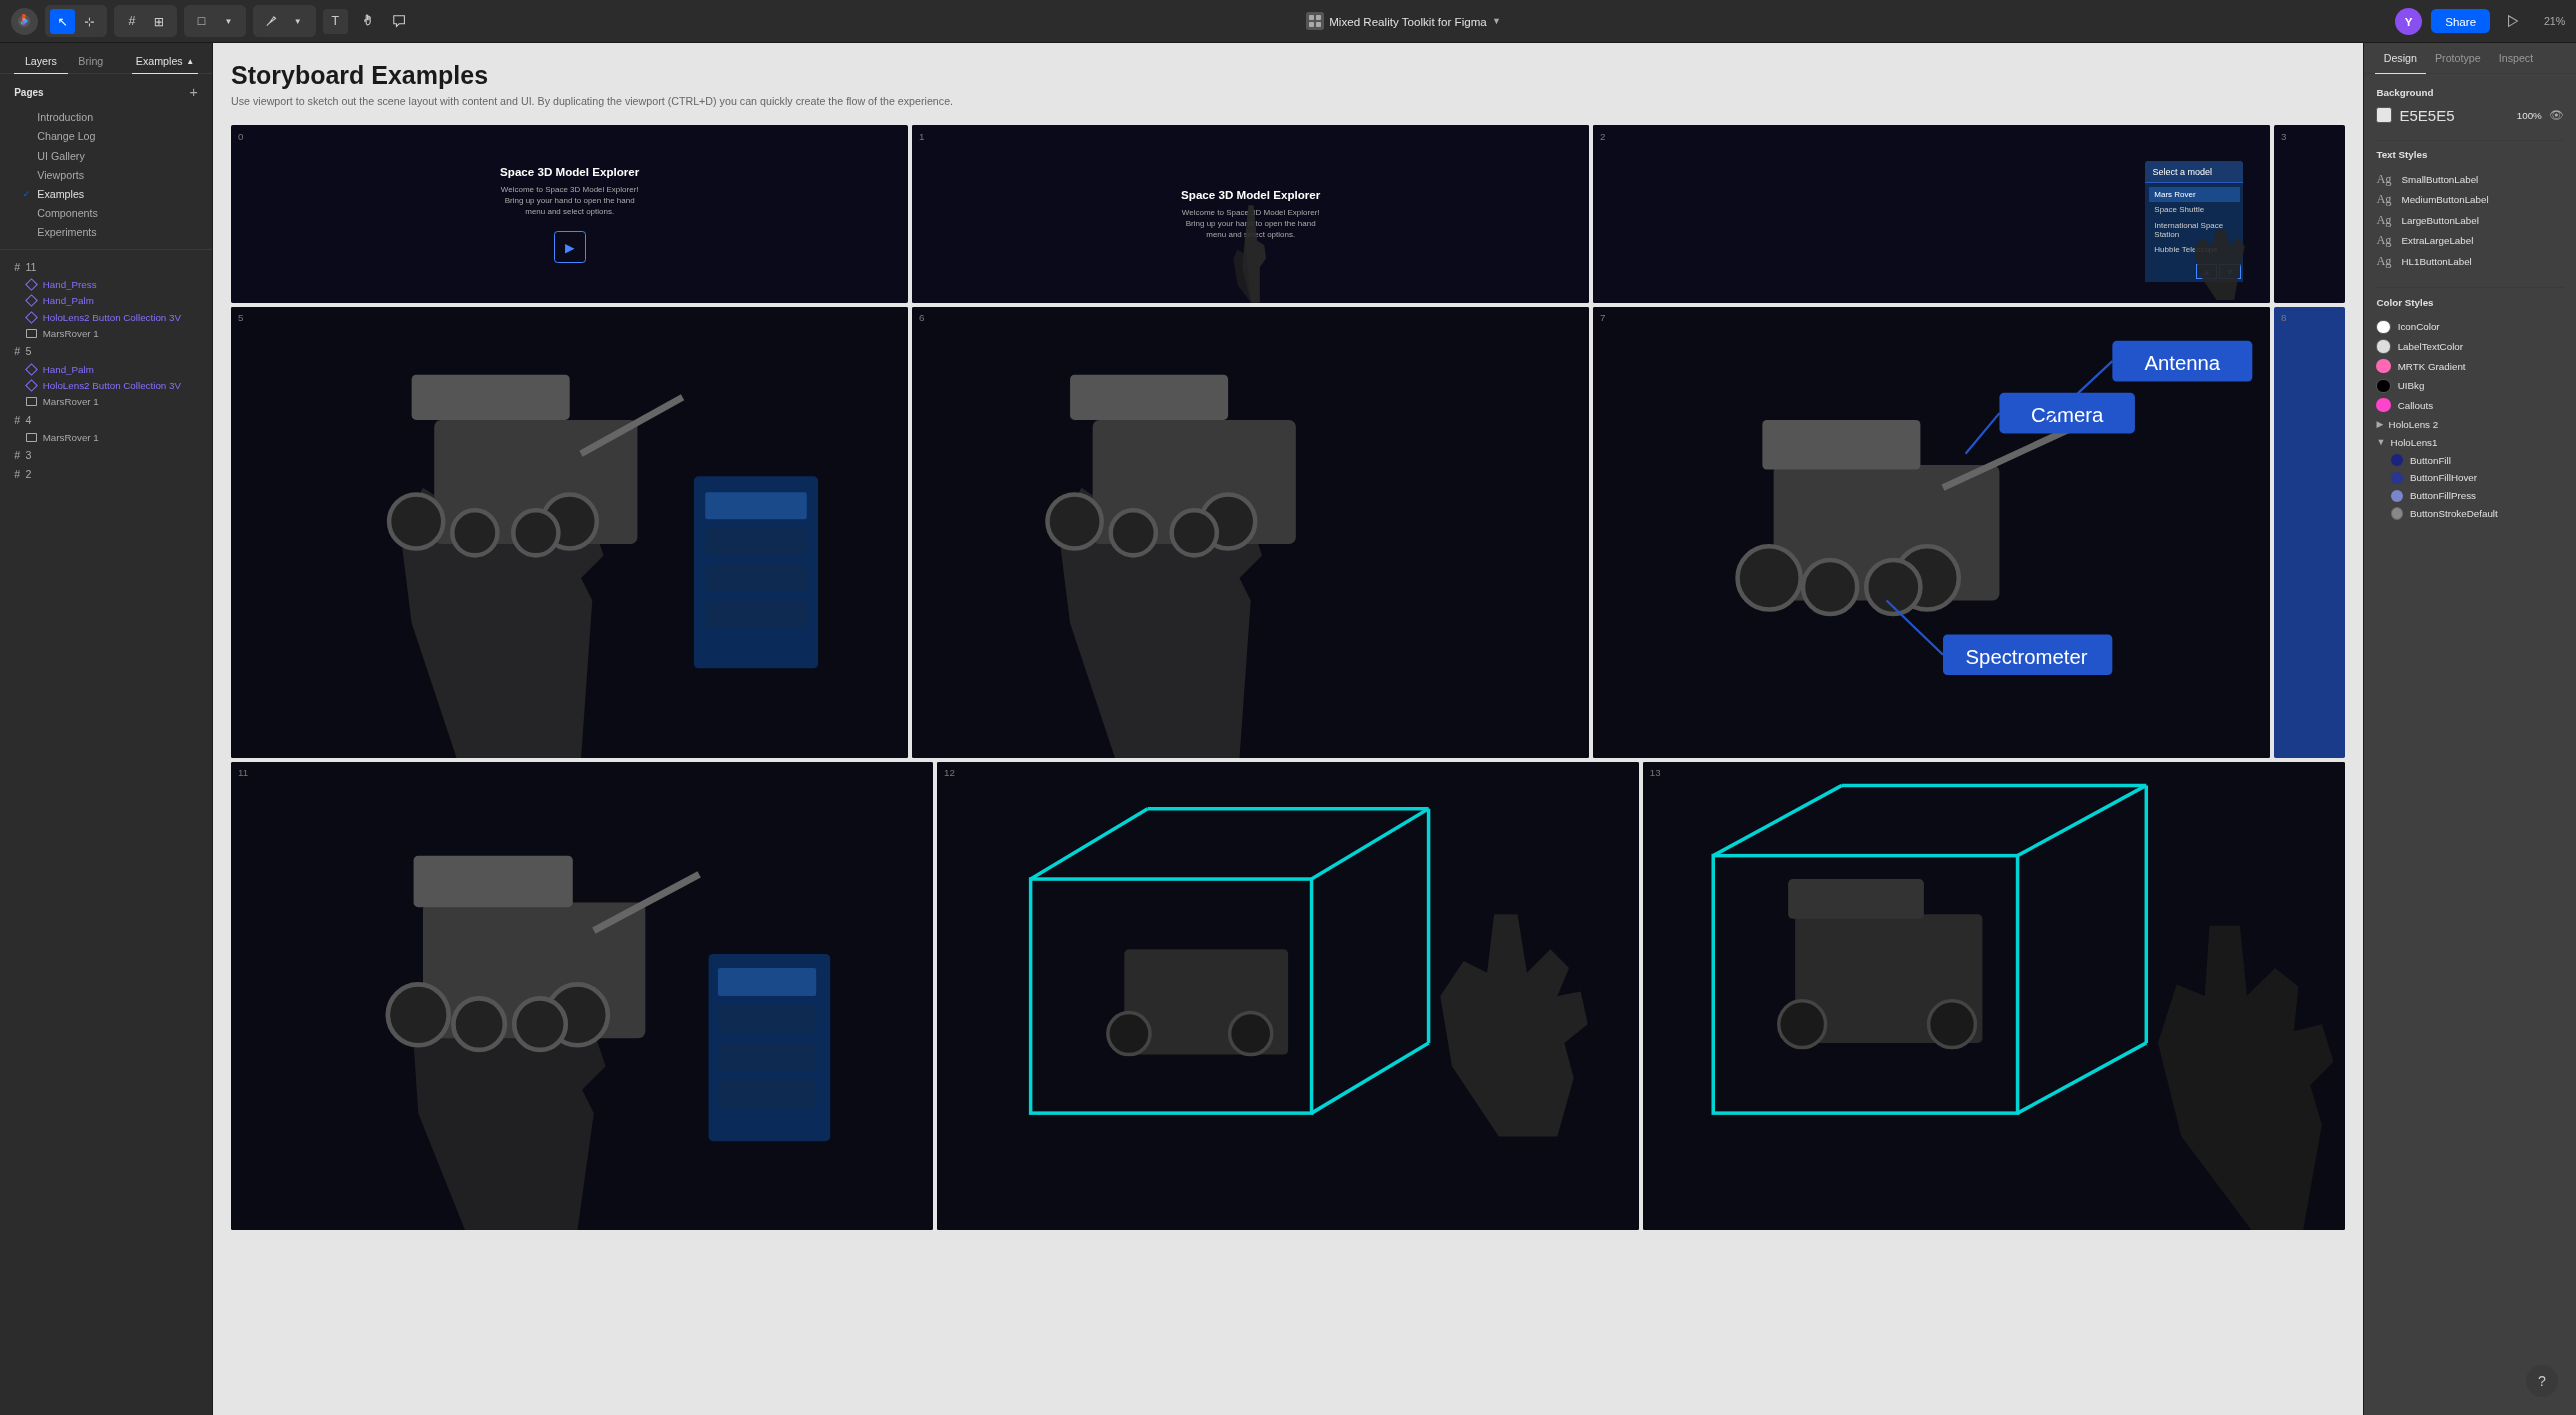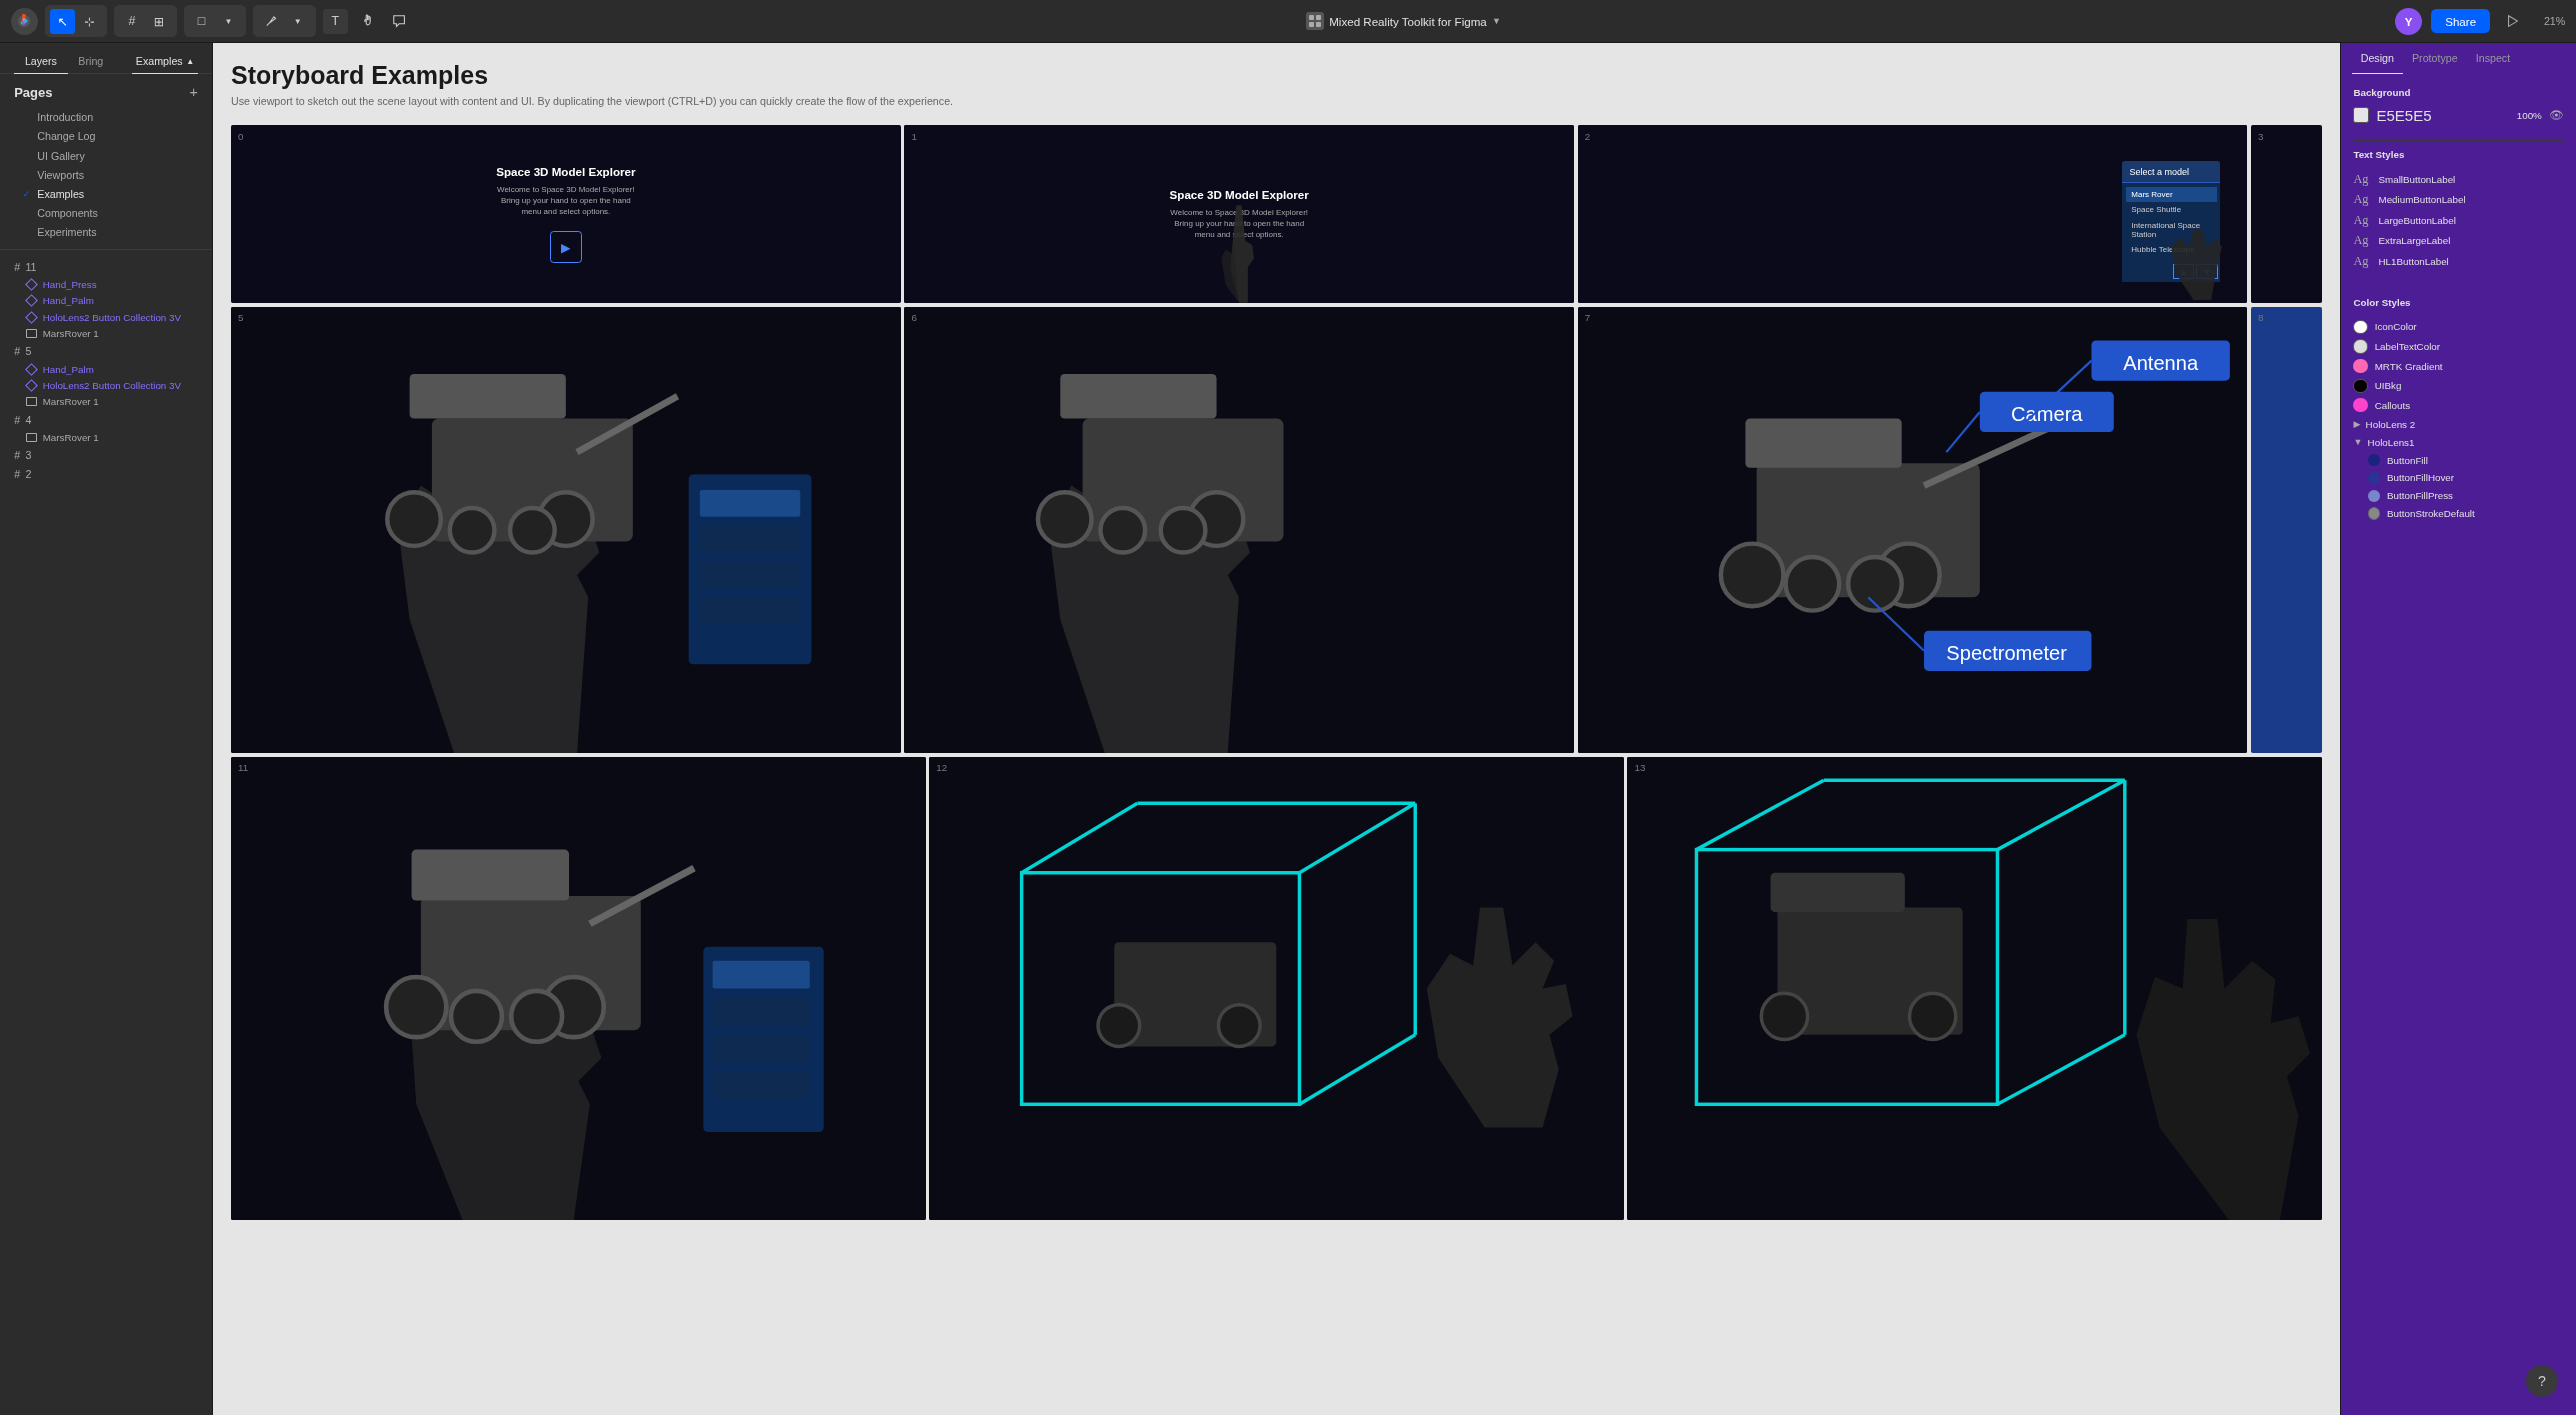--- a/index.html
+++ b/index.html
@@ -143,21 +143,21 @@
     
     .pages-section {
       padding: 10.7px 14.2px 7.1px;
       border-bottom: 0.9px solid #3a3a3a;
     }
     .pages-header {
       display: flex; align-items: center; justify-content: space-between;
       margin-bottom: 7.1px;
     }
     .pages-title {
-      font-size: 13px; font-weight: 600; color: #e0e0e0;
+      font-size: 10px; font-weight: 600; color: #e0e0e0;
     }
     .pages-add {
       color: #aaa; cursor: pointer; font-size: 14.2px;
     }
     .page-item {
       display: flex; align-items: center; gap: 5.3px;
       padding: 3.6px 7.1px;
       border-radius: 3.6px;
       cursor: pointer;
       font-size: 10.7px;
@@ -268,22 +268,22 @@
       width: 32px; height: 32px;
       border: 1.3px solid #4488ff;
       border-radius: 3.6px;
       display: flex; align-items: center; justify-content: center;
       margin-top: 14.2px;
       color: #4488ff; font-size: 12.4px;
     }
 
     
     .right-sidebar {
-      width: 236px;
-      background: #4c1d95;
+      width: 213px;
+      background: #404040;
       border-left: 0.9px solid #1a1a1a;
       display: flex;
       flex-direction: column;
       flex-shrink: 0;
       overflow: hidden;
     }
     .right-tabs {
       display: flex;
       border-bottom: 0.9px solid #3a3a3a;
       padding: 0 10.7px;

